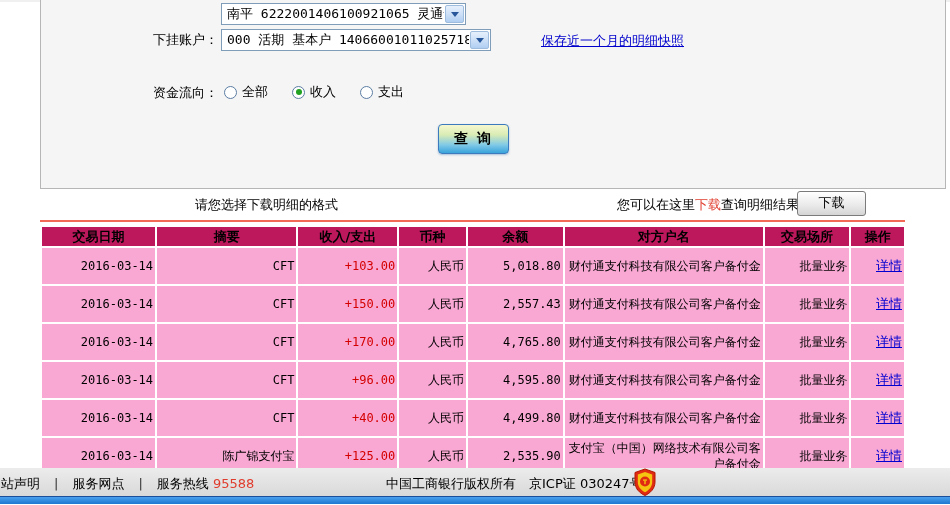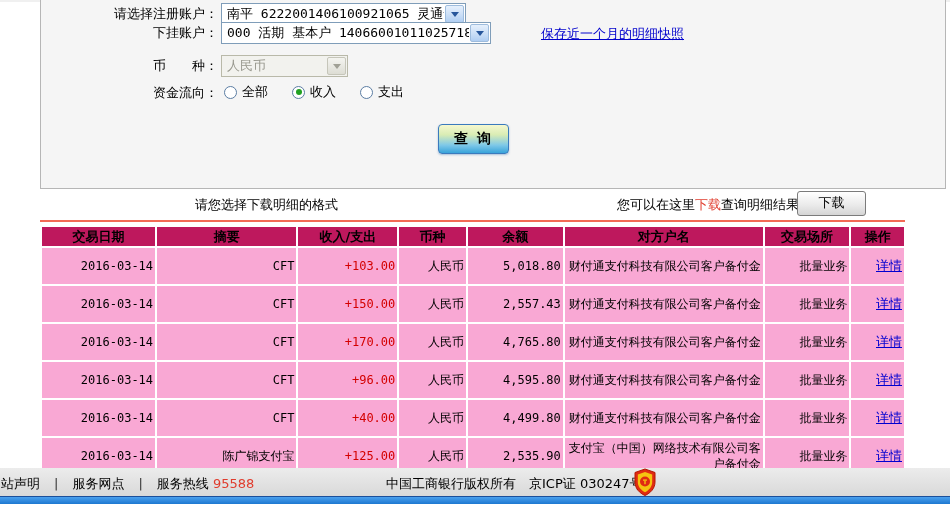--- a/index.html
+++ b/index.html
@@ -72,49 +72,39 @@
 </style>
 </head>
 <body>
 
 <div class="page">
   <div class="top-strip"></div>
 
   <div class="panel">
 
     <div class="frow" style="top:5px;">
-      <span class="flabel">请选择注册账户：</span>
       <div class="combo" style="left:180px;width:245px;">
         <span class="val">南平  6222001406100921065  灵通卡</span>
         <span class="drop">
             <span class="tri"></span>
           </span>
       </div>
     </div>
 
-    <div class="frow" style="top:24px;">
+    <div class="frow" style="top:31px;">
       <span class="flabel">下挂账户：</span>
       <div class="combo" style="left:180px;width:270px;">
         <span class="val">000 活期 基本户 1406600101102571848</span>
         <span class="drop">
             <span class="tri"></span>
           </span>
       </div>
       <a class="blue snapshot">保存近一个月的明细快照</a>
     </div>
 
-    <div class="frow" style="top:57px;">
-      <span class="flabel">币　　种：</span>
-      <div class="combo disabled" style="left:180px;width:127px;">
-        <span class="val">人民币</span>
-        <span class="drop">
-            <span class="tri"></span>
-          </span>
-      </div>
-    </div>
 
     <div class="frow" style="top:84px;">
       <span class="flabel">资金流向：</span>
       <div class="radio-row">
         <span class="radio-group">
           <span class="radio"></span>
           <span class="rlabel">全部</span>
         </span>
         <span class="radio-group">
           <span class="radio checked"></span>

